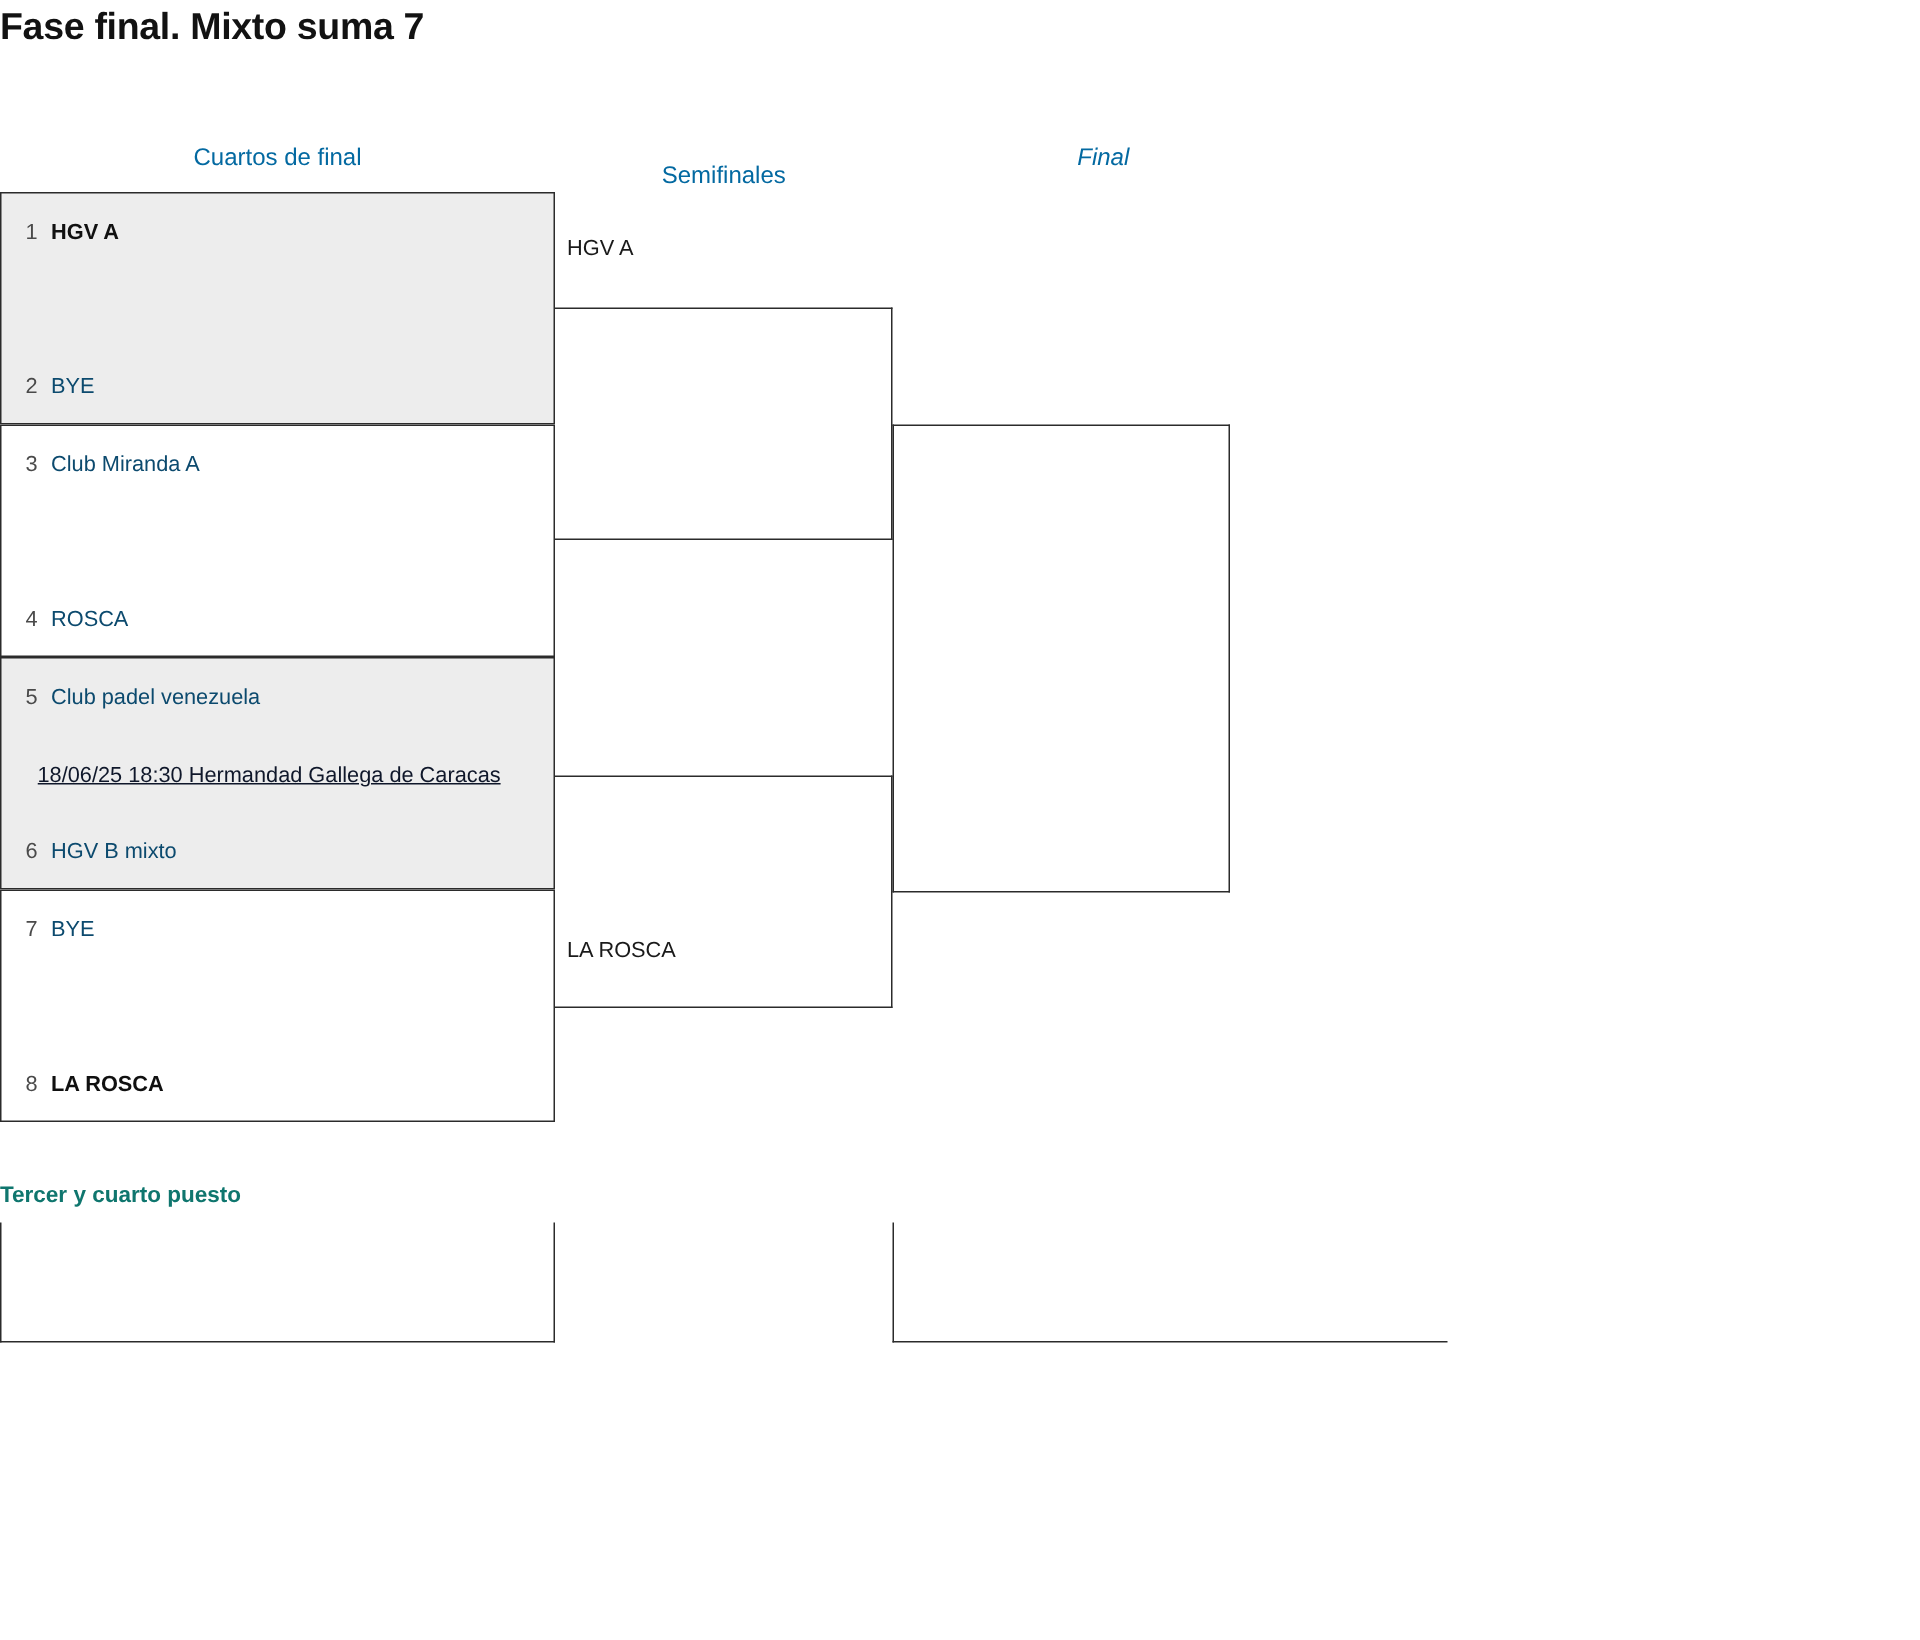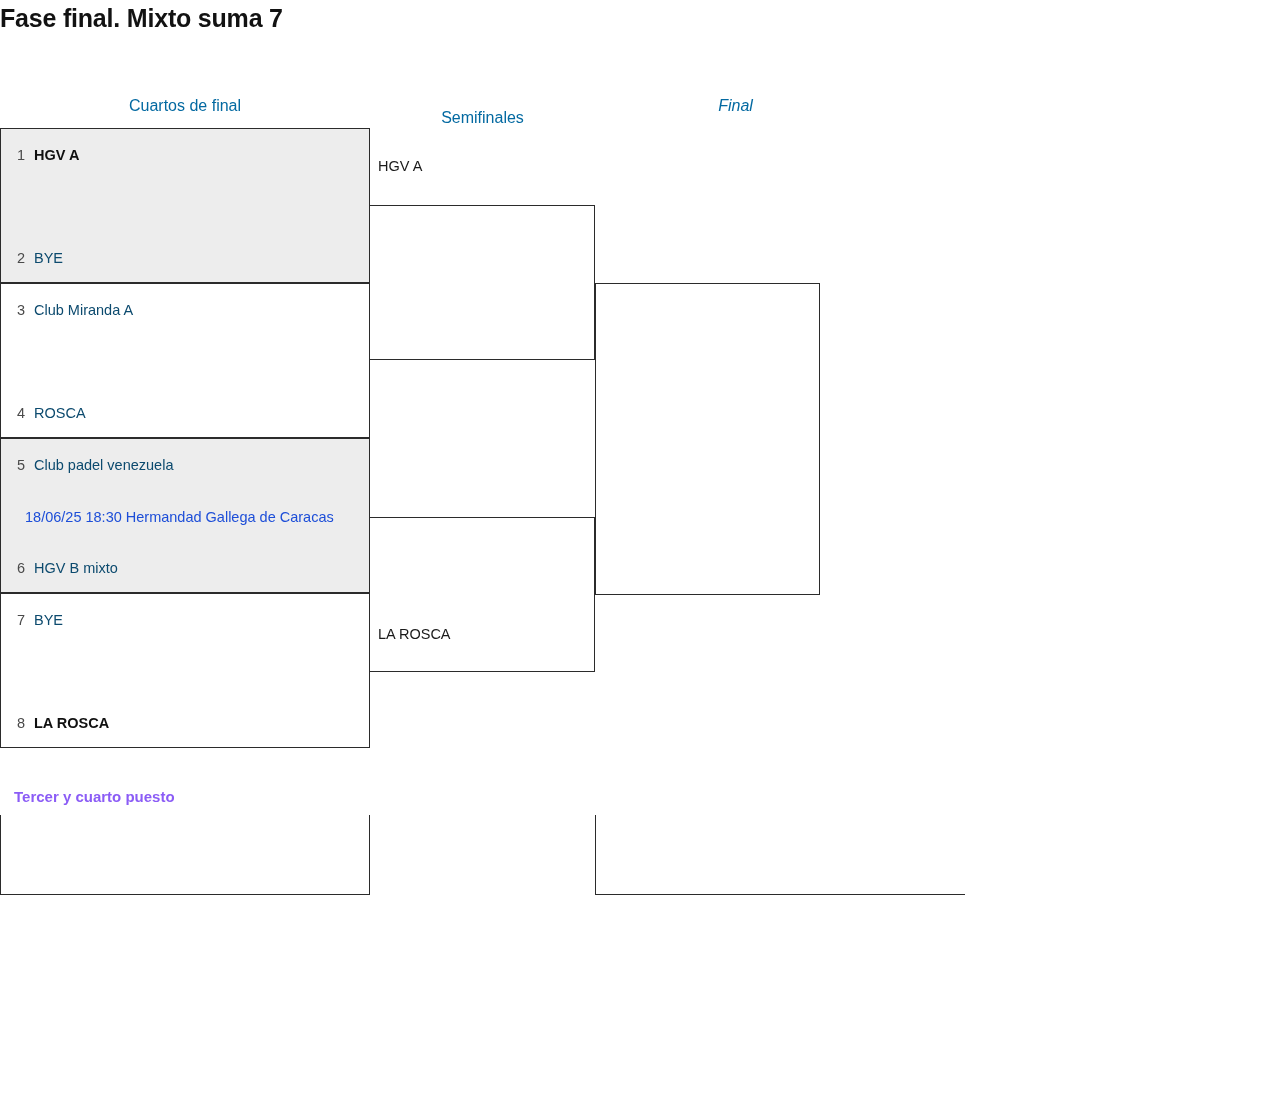--- a/index.html
+++ b/index.html
@@ -110,23 +110,24 @@
   .detail {
     position: absolute;
     left: 24px;
     top: 67px;
     width: 346px;
     height: 22px;
     display: flex;
     align-items: center;
     font-size: 14.5px;
     line-height: 22px;
-    color: #1d4ed8;
+    color: #0f172a;
     white-space: nowrap;
     overflow: hidden;
+    text-decoration: underline;
   }
 
   
   .sf-box {
     position: absolute;
     left: 370px;
     width: 225px;
     border: 1px solid #2b2b2b;
     border-left: none;
     background: transparent;
@@ -160,25 +161,25 @@
     position: absolute;
     left: 595px;
     top: 283px;
     height: 312px;
     border-left: 1px solid #2b2b2b;
   }
 
   
   .third-title {
     position: absolute;
-    left: 14px;
+    left: 0px;
     top: 786px;
     font-size: 15px;
     font-weight: 700;
-    color: #8b5cf6;
+    color: #0f766e;
     line-height: 22px;
     white-space: nowrap;
   }
 
   .tp-box-a {
     position: absolute;
     left: 0px;
     top: 815px;
     width: 370px;
     height: 80px;

